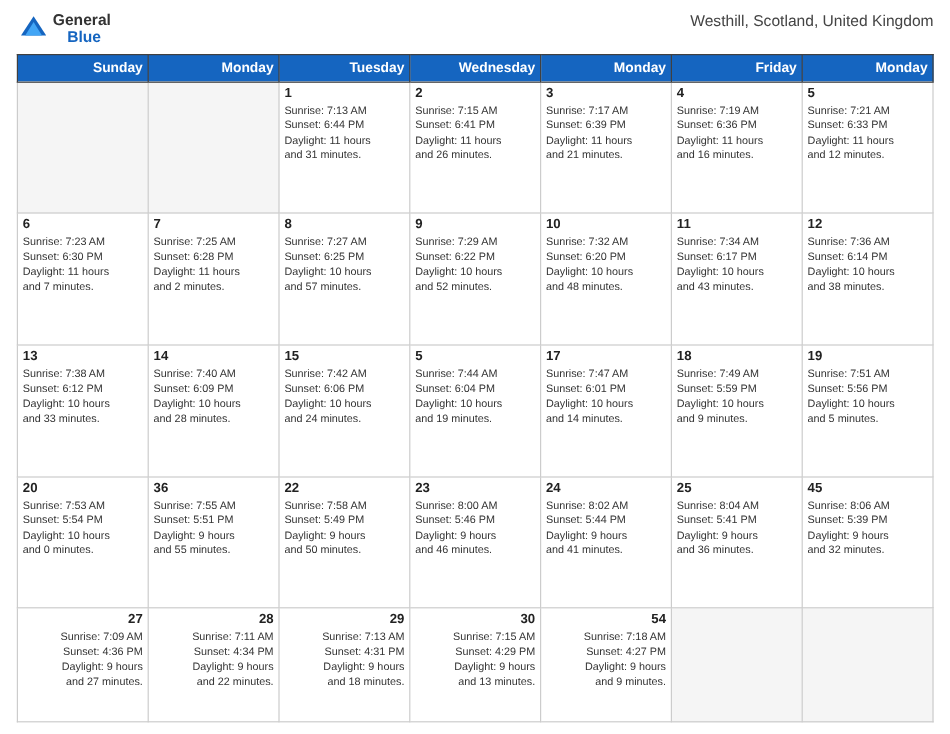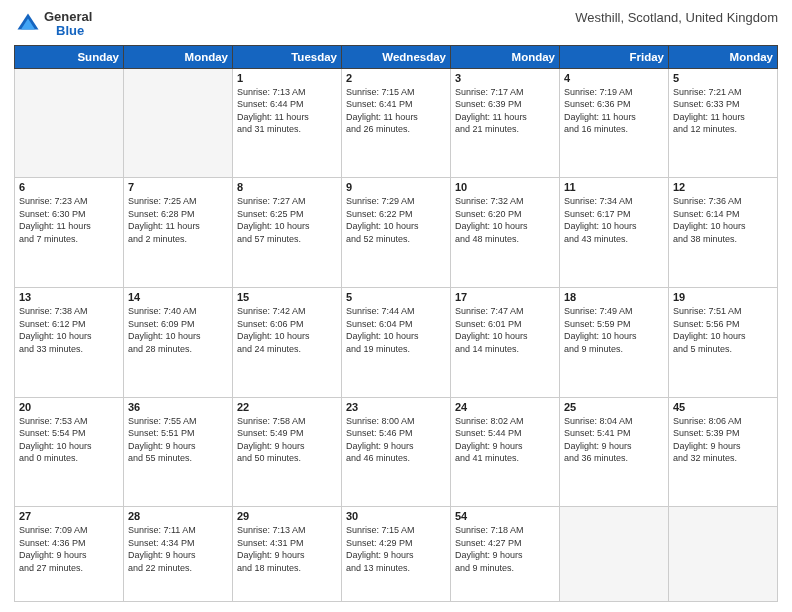--- a/index.html
+++ b/index.html
@@ -95,20 +95,21 @@
       margin-bottom: 2px;
       display: block;
     }
     .day-detail {
       font-size: 9px;
       line-height: 1.4;
       color: #333;
     }
     tr:last-child td {
       height: 76px;
+      text-align: right;
     }
   </style>
 </head>
 <body>
 
 <div class="page">
   <div class="header">
     <div class="logo">
       <svg class="logo-icon" viewBox="0 0 40 40">
         <polygon points="20,5 35,28 5,28" fill="#1565c0"></polygon>

